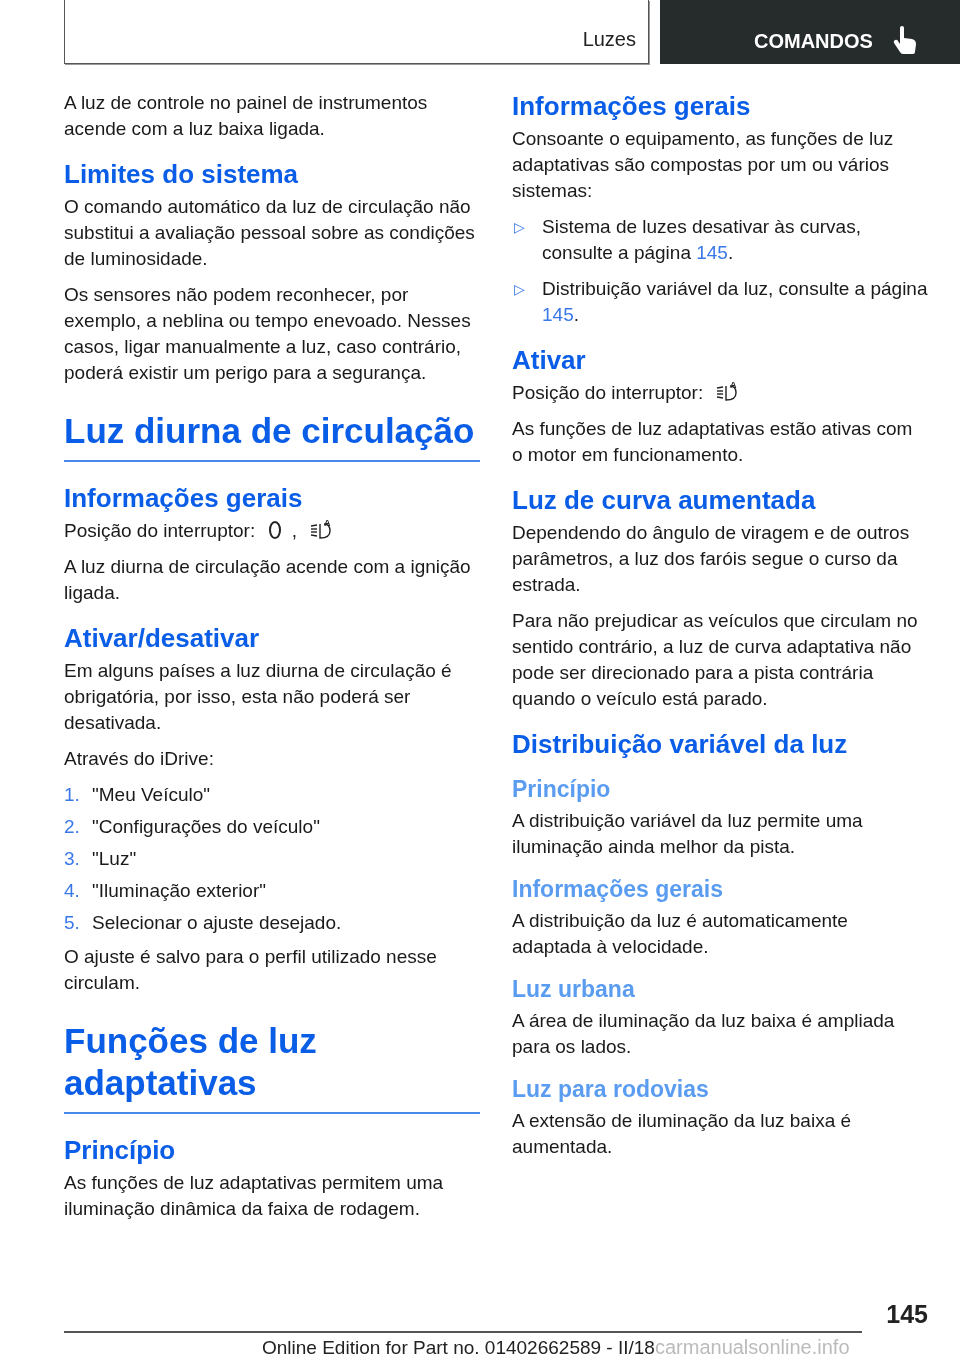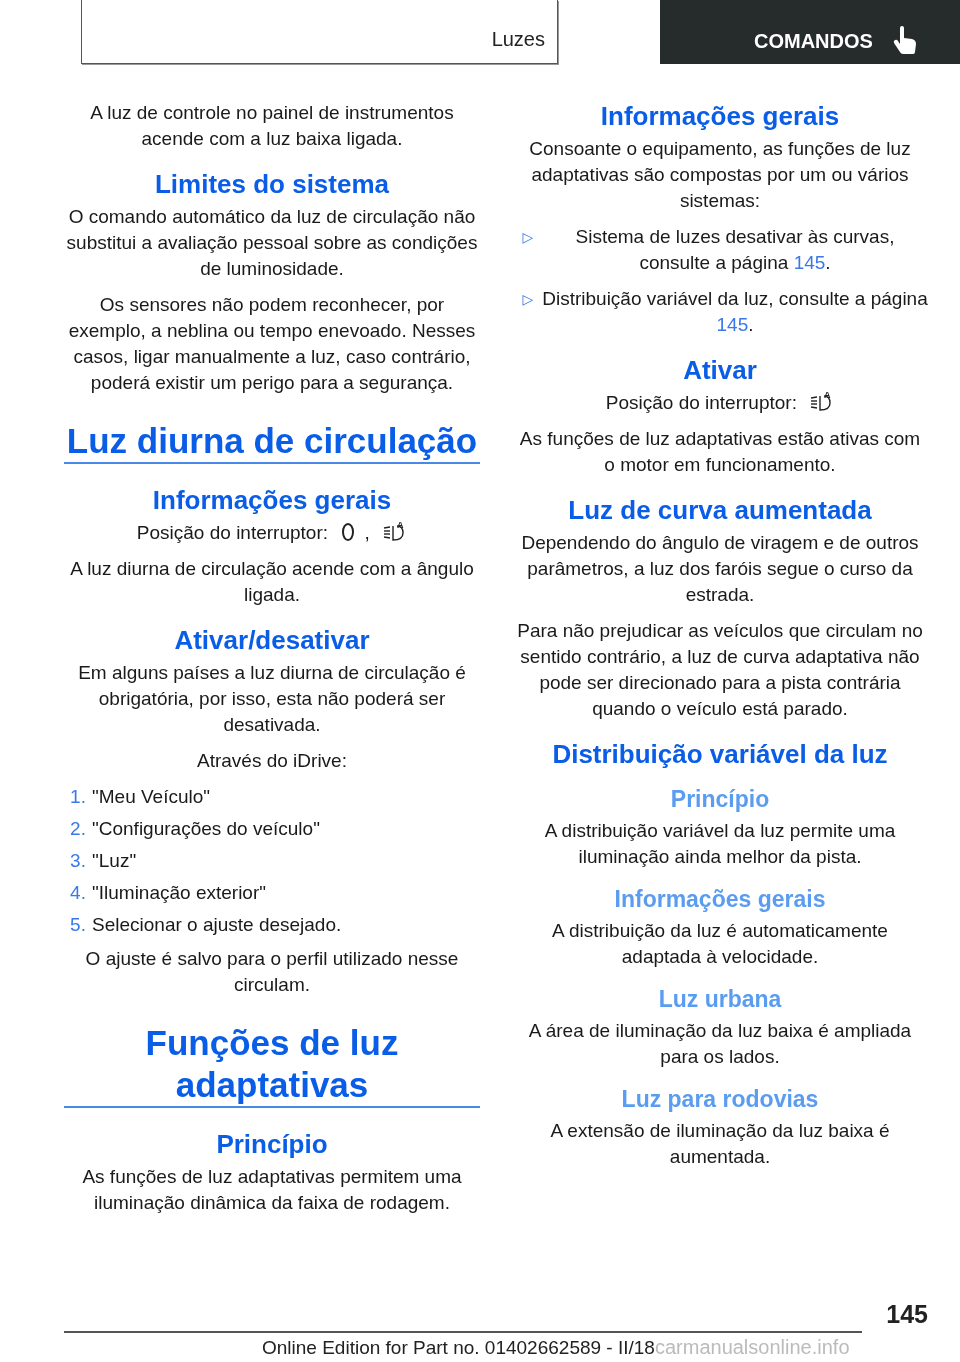--- a/index.html
+++ b/index.html
@@ -1,45 +1,44 @@
 <!DOCTYPE html>
 <html><head>
 <meta charset="utf-8">
 <style>
   html, body { margin:0; padding:0; }
   body {
     width:960px; height:1362px; background:#ffffff; position:relative; overflow:hidden;
     font-family: "Liberation Sans", sans-serif; color:#1a1a1a;
   }
   .hdr-left {
-    position:absolute; left:64px; top:0; width:477px; height:64px;
+    position:absolute; left:64px; top:0; width:585px; height:64px;
     border:1px solid #555; border-top:none; box-sizing:border-box;
     box-shadow: 1px 1px 0 #999;
-    margin-left: 17px;
   }
   .hdr-left .label {
     position:absolute; right:12px; bottom:12px; font-size:20px; color:#222;
   }
   .hdr-right {
     position:absolute; left:660px; top:0; width:337px; height:64px;
     background:#262b2b;
   }
   .hdr-right .label {
     position:absolute; left:94px; top:30px; font-size:20px; color:#fff; font-weight:bold; letter-spacing:0px;
   }
   .hdr-right .hand { position:absolute; left:232px; top:26px; width:26px; height:28px; }
 
-  .col { position:absolute; top:100px;text-align:center; }
+  .col { position:absolute; top:90px; }
   .col-left { left:64px; width:416px; }
   .col-right { left:512px; width:416px; }
 
   p { margin:0 0 10px 0; font-size:19px; line-height:26px; color:#1a1a1a; }
   h1 {
     margin:24px 0 20px 0; font-size:35px; line-height:42px; color:#0a5de6; font-weight:bold;
-    border-bottom:2px solid #4a88e8; padding-bottom:0;
+    border-bottom:2px solid #4a88e8; padding-bottom:8px;
   }
   h2 { margin:16px 0 4px 0; font-size:26px; line-height:32px; color:#0a5de6; font-weight:bold; }
   h3 { margin:14px 0 4px 0; font-size:23px; line-height:30px; color:#5a9cf0; font-weight:bold; }
   .first-h2 { margin-top:0; }
 
   ol.steps { list-style:none; margin:0 0 8px 0; padding:0; }
   ol.steps li { font-size:19px; line-height:26px; margin-bottom:6px; display:flex; }
   ol.steps li .num { width:28px; color:#3a78e8; flex:none; }
 
   ul.tri { list-style:none; margin:4px 0 8px 0; padding:0; }
@@ -86,21 +85,21 @@
       <g stroke="#222" stroke-width="1.4" fill="none">
         <line x1="1" y1="8" x2="7" y2="7"></line>
           <line x1="1" y1="11" x2="7" y2="11"></line>
         <line x1="1" y1="14" x2="7" y2="14"></line>
           <line x1="1" y1="17" x2="7" y2="18"></line>
         <path d="M10 6 L10 20 Q20 20 20 13 Q20 6 14 6"></path>
       </g>
       <text x="14" y="8" font-size="9" font-weight="bold" fill="#222" font-family="Liberation Sans, sans-serif">A</text>
     </svg>
   </p>
-  <p>A luz diurna de circulação acende com a ângulo ligada.</p>
+  <p>A luz diurna de circulação acende com a ignição ligada.</p>
 
   <h2>Ativar/desativar</h2>
   <p>Em alguns países a luz diurna de circulação é obrigatória, por isso, esta não poderá ser desativada.</p>
   <p>Através do iDrive:</p>
   <ol class="steps">
     <li>
         <span class="num">1.</span>
         <span>"Meu Veículo"</span>
       </li>
     <li>

